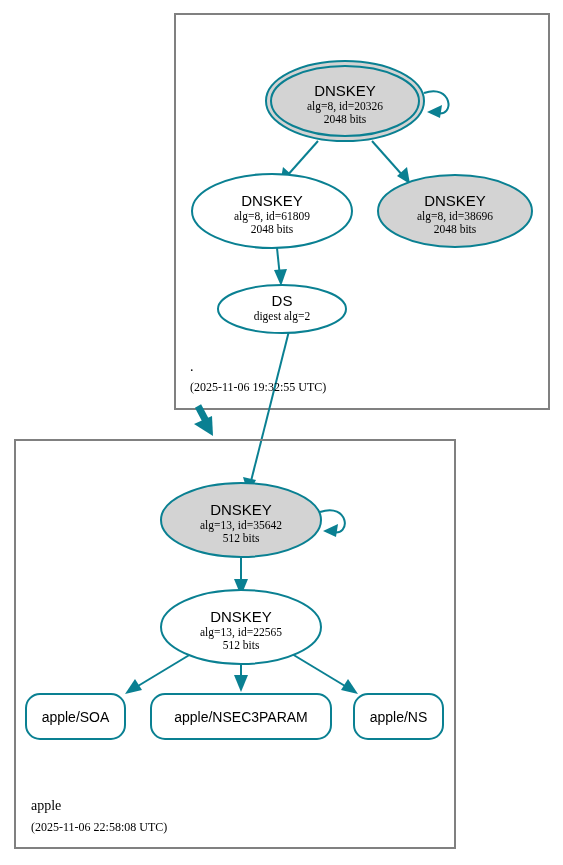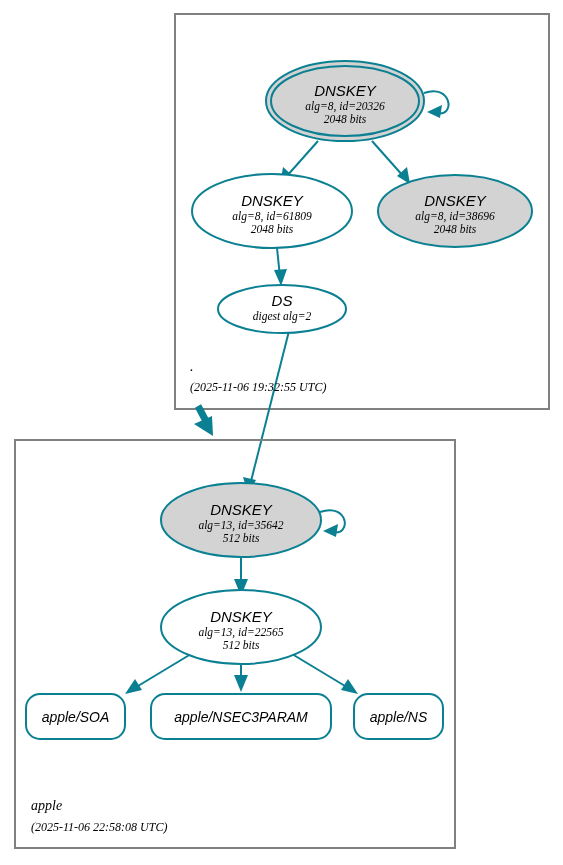--- a/index.html
+++ b/index.html
@@ -10,21 +10,20 @@
   body {
     width: 563px;
     height: 865px;
     font-family: "Liberation Sans", sans-serif;
     overflow: hidden;
   }
   #diagram-root {
     position: relative;
     width: 563px;
     height: 865px;
-    font-style: italic;
   }
   svg.graph {
     display: block;
     width: 563px;
     height: 865px;
   }
   .cluster-box {
     fill: none;
     stroke: #808080;
     stroke-width: 2;

